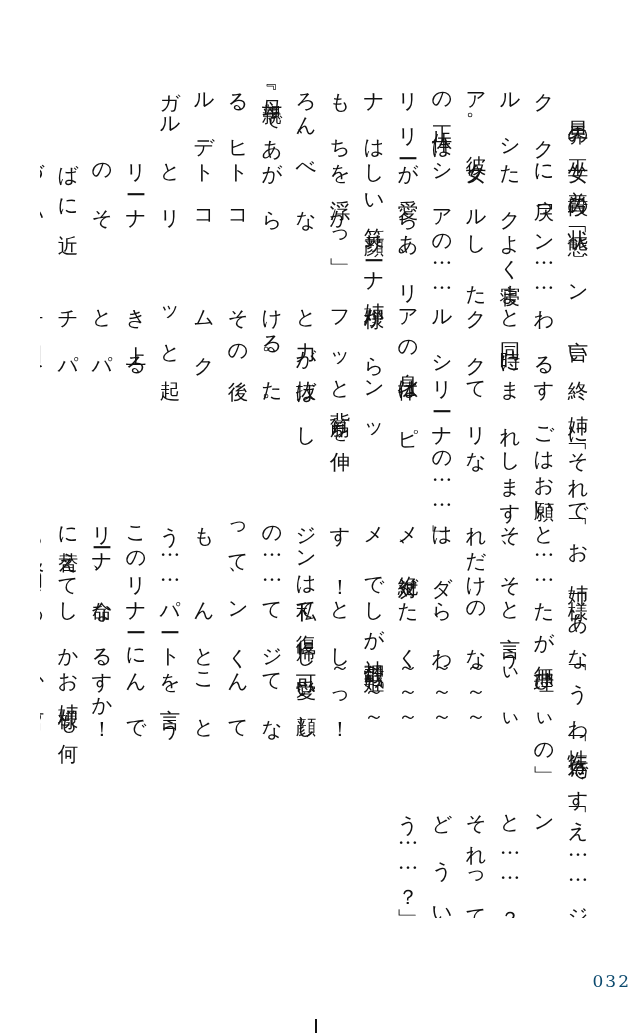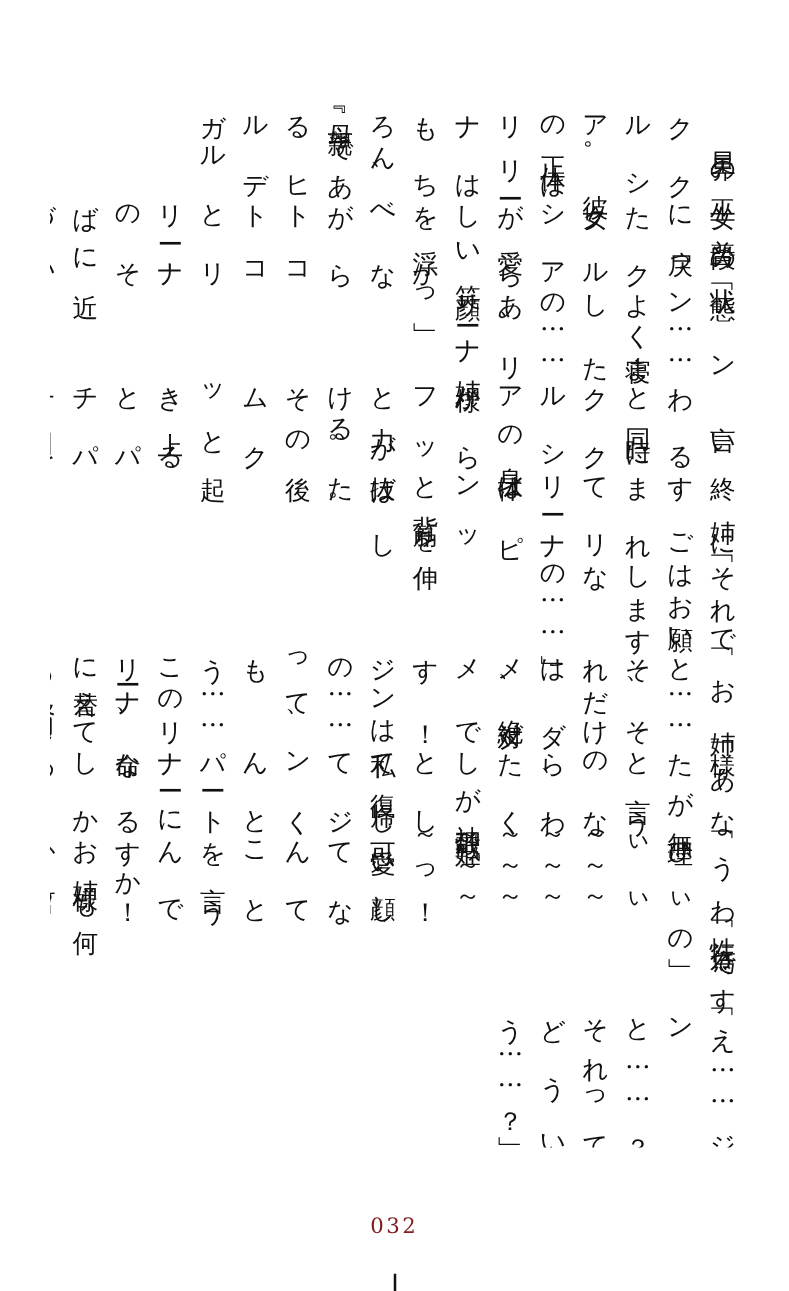--- a/index.html
+++ b/index.html
@@ -52,24 +52,24 @@
     padding: 0;
     white-space: normal;
   }
 
   
   #page-number {
     position: absolute;
     left: 0;
     right: 0;
     bottom: 42px;
-    text-align: center;
+    text-align: right;
     font-size: 17px;
     letter-spacing: 2px;
-    color: #7f1d1d;
+    color: #0c4a6e;
     font-family: "DejaVu Serif", "Liberation Serif", serif;
   }
 
   
   #bottom-tick {
     position: absolute;
     left: 50%;
     transform: translateX(-50%);
     bottom: 0;
     width: 2px;

